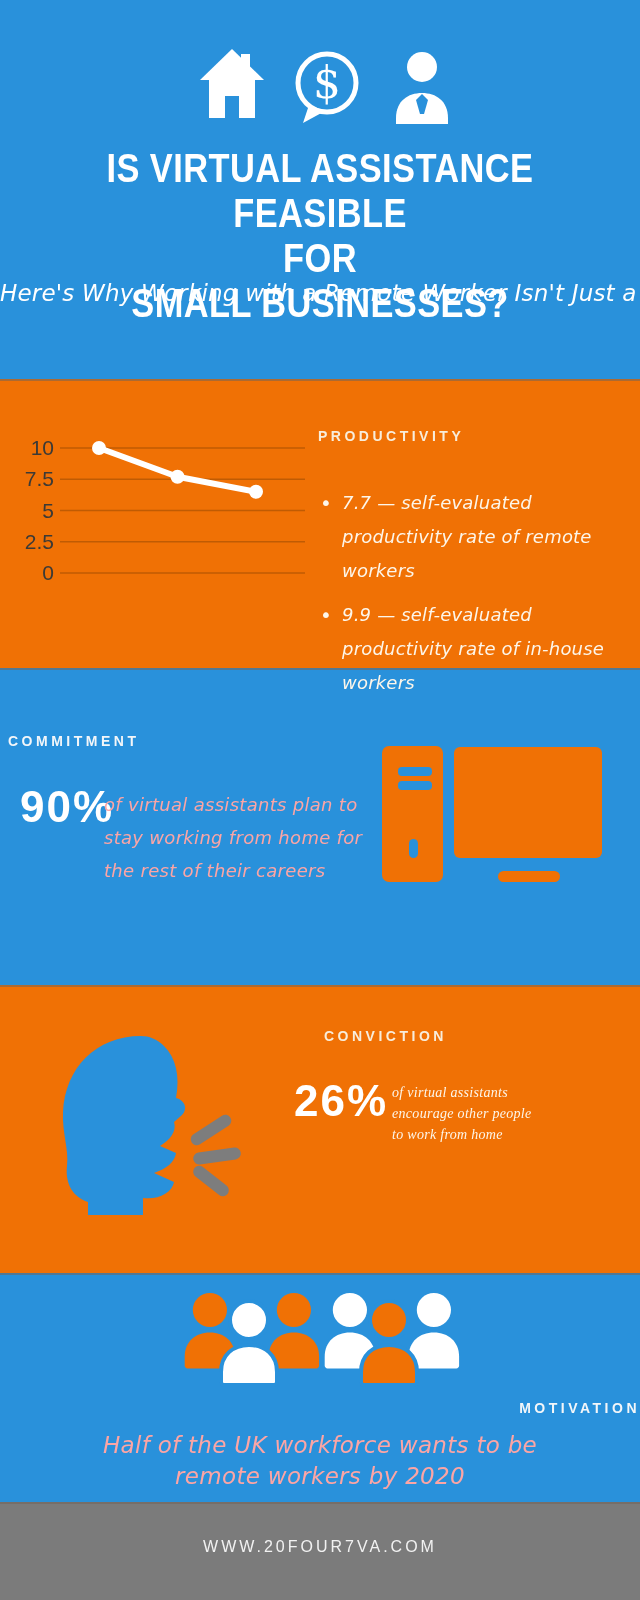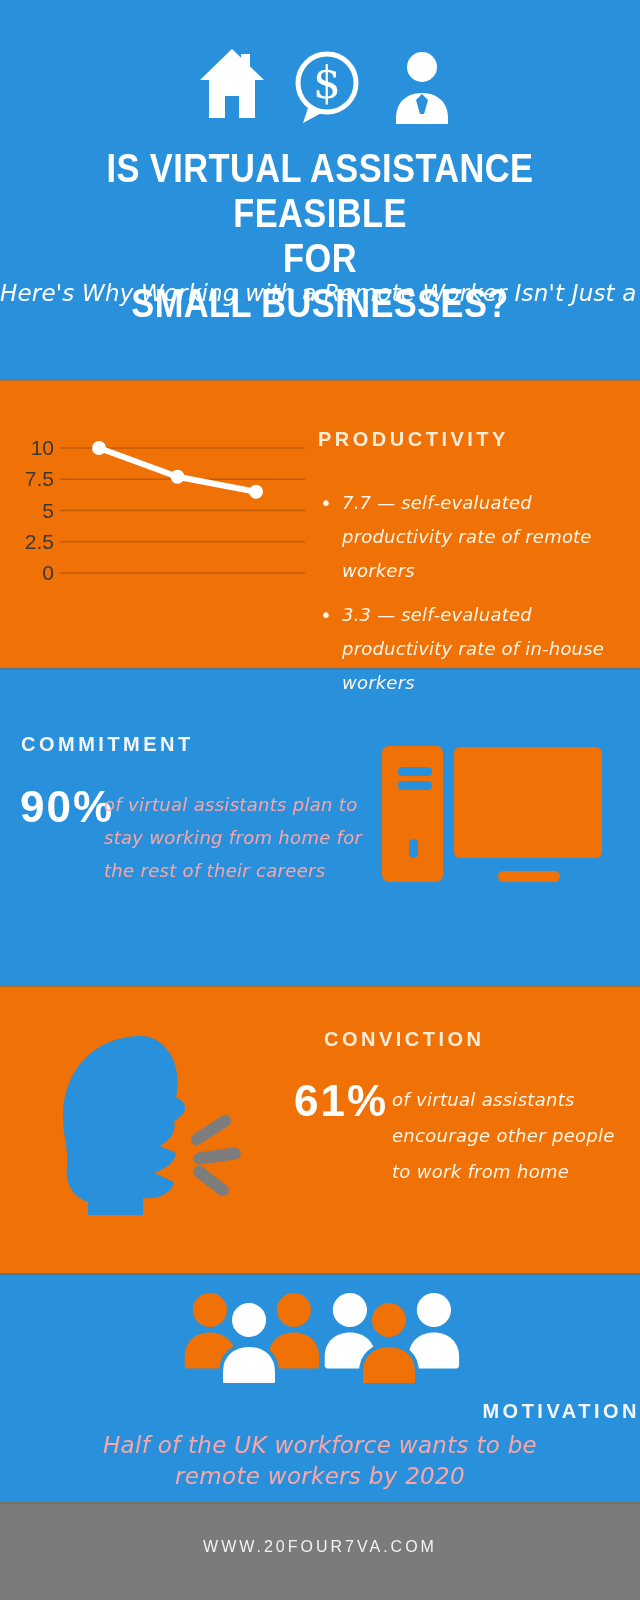--- a/index.html
+++ b/index.html
@@ -21,21 +21,21 @@
     white-space:pre-line;transform:scaleX(.86);letter-spacing:.5px;
   }
   .subtitle{
     position:absolute;left:0;right:0;top:280px;text-align:center;color:#fff;
     font-family:"DejaVu Sans",sans-serif;font-style:italic;
     font-size:23px;white-space:nowrap;letter-spacing:.2px;
   }
 
   
   .sec-heading{
-    position:absolute;margin:0;font-size:20px;font-weight:700;letter-spacing:3.5px;
+    position:absolute;margin:0;font-size:14px;font-weight:700;letter-spacing:3.5px;
   }
   .sec-heading.on-orange{color:var(--cream);}
   .sec-heading.on-blue{color:#f3f6f9;}
   .stat-number{
     position:absolute;margin:0;color:#fff;font-size:44px;font-weight:700;letter-spacing:2px;
   }
   .script-text{
     position:absolute;margin:0;color:#fca5a5;font-family:"DejaVu Sans",sans-serif;
     font-style:italic;white-space:pre-line;letter-spacing:.3px;
   }
@@ -119,24 +119,24 @@
       <polyline points="79,36 157.5,64.75 236,79.75" class="chart-line"></polyline>
       <circle cx="79" cy="36" r="7" class="chart-point"></circle>
       <circle cx="157.5" cy="64.75" r="7" class="chart-point"></circle>
       <circle cx="236" cy="79.75" r="7" class="chart-point"></circle>
     </svg>
 
   <h2 class="sec-heading on-orange" style="left:318px;top:428px;">PRODUCTIVITY</h2>
 
   <ul class="bullet-list">
     <li>7.7 — self-evaluated productivity rate of remote workers</li>
-    <li>3.3 — self-evaluated productivity rate of in-house workers</li>
+    <li>9.9 — self-evaluated productivity rate of in-house workers</li>
   </ul>
 
-  <h2 class="sec-heading on-blue" style="left:21px;top:733px;">COMMITMENT</h2>
+  <h2 class="sec-heading on-blue" style="left:8px;top:733px;">COMMITMENT</h2>
   <p class="stat-number" style="left:20px;top:782px;">90%</p>
   <p class="script-text" style="left:104px;top:788px;font-size:18px;line-height:33px;">of virtual assistants plan to
 stay working from home for
 the rest of their careers</p>
 
   <svg class="icon-abs" style="left:373px;top:733px;" width="235" height="155" viewBox="0 0 235 155">
     <rect class="fill-orange" x="9" y="13" width="61" height="136" rx="7"></rect>
     <rect class="fill-blue" x="25" y="34" width="34" height="9" rx="4"></rect>
     <rect class="fill-blue" x="25" y="48" width="34" height="9" rx="4"></rect>
     <rect class="fill-blue" x="36" y="106" width="9" height="19" rx="4.5"></rect>
@@ -158,22 +158,22 @@
       L 144 85
       C 150 79 147 70 138 68
       C 142 46 138 28 126 16
       C 119 9 111 6 103 6 Z"></path>
     <rect class="fill-gray" x="150" y="94" width="46" height="12" rx="6" transform="rotate(-33 173 100)"></rect>
     <rect class="fill-gray" x="155" y="120" width="48" height="12" rx="6" transform="rotate(-8 179 126)"></rect>
     <rect class="fill-gray" x="152" y="145" width="42" height="12" rx="6" transform="rotate(38 173 151)"></rect>
   </svg>
 
   <h2 class="sec-heading on-orange" style="left:296px;top:1028px;margin-left:28px;">CONVICTION</h2>
-  <p class="stat-number" style="left:294px;top:1076px;">61%</p>
-  <p class="script-text on-orange-text" style="left:392px;top:1082px;font-size:18px;line-height:36px;">of virtual assistants
+  <p class="stat-number" style="left:294px;top:1076px;">26%</p>
+  <p class="script-text on-orange-text" style="left:392px;top:1082px;font-size:14px;line-height:21px;font-family:Liberation Serif, serif;">of virtual assistants
 encourage other people
 to work from home</p>
 
   <svg class="icon-abs" style="left:182px;top:1290px;" width="142" height="104" viewBox="0 0 142 104">
     <g transform="translate(0,2) scale(0.9)">
       <circle class="fill-orange" cx="31" cy="20" r="19"></circle>
       <path class="fill-orange" d="M3 82 L3 72 C3 55 15 45 31 45 C47 45 59 55 59 72 L59 82 C59 83.5 57.5 85 56 85 L6 85 C4.5 85 3 83.5 3 82 Z"></path>
     </g>
     <g transform="translate(84,2) scale(0.9)">
       <circle class="fill-orange" cx="31" cy="20" r="19"></circle>

